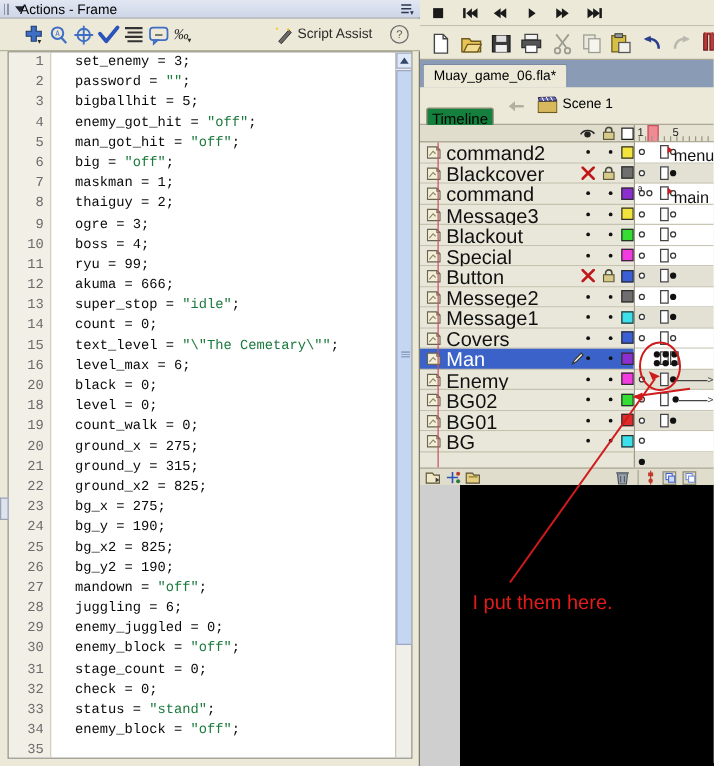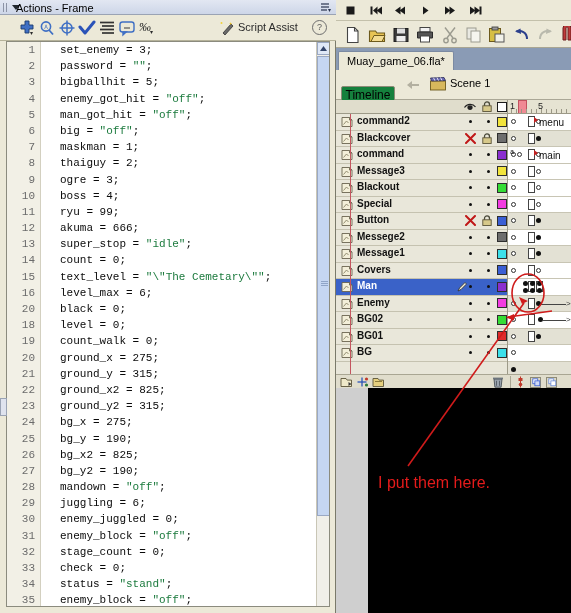--- a/index.html
+++ b/index.html
@@ -80,21 +80,21 @@
   .hdr-eye{position:absolute;left:128px;top:2px;width:12px;height:10px;}
   .hdr-lock{position:absolute;left:146px;top:1px;width:10px;height:11px;}
   .hdr-out{position:absolute;left:161px;top:2px;width:10px;height:10px;border:1.5px solid #1b1b1b;box-sizing:border-box;background:#fff;}
 
   .layers{position:absolute;left:0;top:14px;width:172px;height:260px;overflow:hidden;
      border-right:1px solid #9d9a88;box-sizing:border-box;}
   .layer{position:relative;height:16.5px;background:#e9e7da;border-bottom:1px solid #c5c2b0;box-sizing:border-box;}
   .layer.sel{background:#3a62c8;}
   .layer.sel .lname{color:#fff;}
   .lic{position:absolute;left:5px;top:2px;width:12px;height:12px;}
-  .lname{position:absolute;left:21px;top:1px;font-size:10px;color:#111;white-space:nowrap;font-weight:bold;}
+  .lname{position:absolute;left:21px;top:1px;font-size:16px;color:#111;white-space:nowrap;}
   .pencil{position:absolute;left:120px;top:2px;width:12px;height:12px;}
   .dot{position:absolute;top:6px;width:3px;height:3px;border-radius:50%;background:#111;}
   .d1{left:133px;} .d2{left:151px;}
   .xmark{position:absolute;left:129px;top:2px;width:11px;height:11px;}
   .lockic{position:absolute;left:146px;top:2px;width:10px;height:11px;}
   .swatch{position:absolute;left:161px;top:2.5px;width:10px;height:10px;border:1px solid #2e2e2e;box-sizing:border-box;}
 
   .ruler{position:absolute;left:172px;top:0;width:63px;height:14px;background:#e6e3d2;
      border-bottom:1px solid #9d9a88;box-sizing:border-box;overflow:hidden;}
   .rtick{position:absolute;top:9px;width:1px;height:4px;background:#9a9786;}
@@ -104,21 +104,21 @@
 
   .frames{position:absolute;left:172px;top:14px;width:63px;height:260px;overflow:hidden;background:#fff;}
   .frow{position:relative;height:16.5px;border-bottom:1px solid #c8c5b4;box-sizing:border-box;background:#fff;}
   .frow.shade{background:#e3e1d4;}
   .fkey-hollow{position:absolute;width:5px;height:5px;border:1px solid #333;border-radius:50%;background:#fff;box-sizing:border-box;}
   .fkey-solid{position:absolute;width:5px;height:5px;border-radius:50%;background:#111;}
   .fblock{position:absolute;width:7px;height:11px;border:1px solid #444;background:#fff;box-sizing:border-box;}
   .fa-letter{position:absolute;font-size:7px;line-height:7px;color:#111;font-family:"Liberation Mono",monospace;}
   .fspan{position:absolute;height:1px;background:#444;}
   .farrow{position:absolute;font-size:8px;line-height:8px;color:#333;}
-  .flabel{position:absolute;font-size:10px;color:#111;white-space:nowrap;}
+  .flabel{position:absolute;font-size:13px;color:#111;white-space:nowrap;}
   .fflag{position:absolute;width:0;height:0;border-left:4px solid #c02020;border-top:3px solid transparent;border-bottom:3px solid transparent;}
 
   .tlfoot{position:absolute;left:0;top:274px;width:235px;height:14px;background:#e0ddcc;border-top:1px solid #a9a693;box-sizing:border-box;}
   .tf-ic{position:absolute;top:1px;width:13px;height:12px;}
   .trash{position:absolute;left:156px;top:1px;width:12px;height:12px;}
   .tf-sep{position:absolute;left:174px;top:1px;width:1px;height:12px;background:#a9a693;}
   .onion{position:absolute;left:180px;top:1px;width:9px;height:12px;}
   .tf-sq{position:absolute;top:1.5px;width:11px;height:11px;background:#dcd9c8;border:1px solid #8e8b78;box-sizing:border-box;}
 
   
@@ -250,21 +250,20 @@
           <div class="cline"><span>super_stop = </span><span class="tok-str">"idle"</span><span>;</span></div>
           <div class="cline"><span>count = 0;</span></div>
           <div class="cline"><span>text_level = </span><span class="tok-str">"\"The Cemetary\""</span><span>;</span></div>
           <div class="cline"><span>level_max = 6;</span></div>
           <div class="cline"><span>black = 0;</span></div>
           <div class="cline"><span>level = 0;</span></div>
           <div class="cline"><span>count_walk = 0;</span></div>
           <div class="cline"><span>ground_x = 275;</span></div>
           <div class="cline"><span>ground_y = 315;</span></div>
           <div class="cline"><span>ground_x2 = 825;</span></div>
-          <div class="cline"><span>ground_y2 = 315;</span></div>
           <div class="cline"><span>bg_x = 275;</span></div>
           <div class="cline"><span>bg_y = 190;</span></div>
           <div class="cline"><span>bg_x2 = 825;</span></div>
           <div class="cline"><span>bg_y2 = 190;</span></div>
           <div class="cline"><span>mandown = </span><span class="tok-str">"off"</span><span>;</span></div>
           <div class="cline"><span>juggling = 6;</span></div>
           <div class="cline"><span>enemy_juggled = 0;</span></div>
           <div class="cline"><span>enemy_block = </span><span class="tok-str">"off"</span><span>;</span></div>
           <div class="cline"><span>stage_count = 0;</span></div>
           <div class="cline"><span>check = 0;</span></div>

